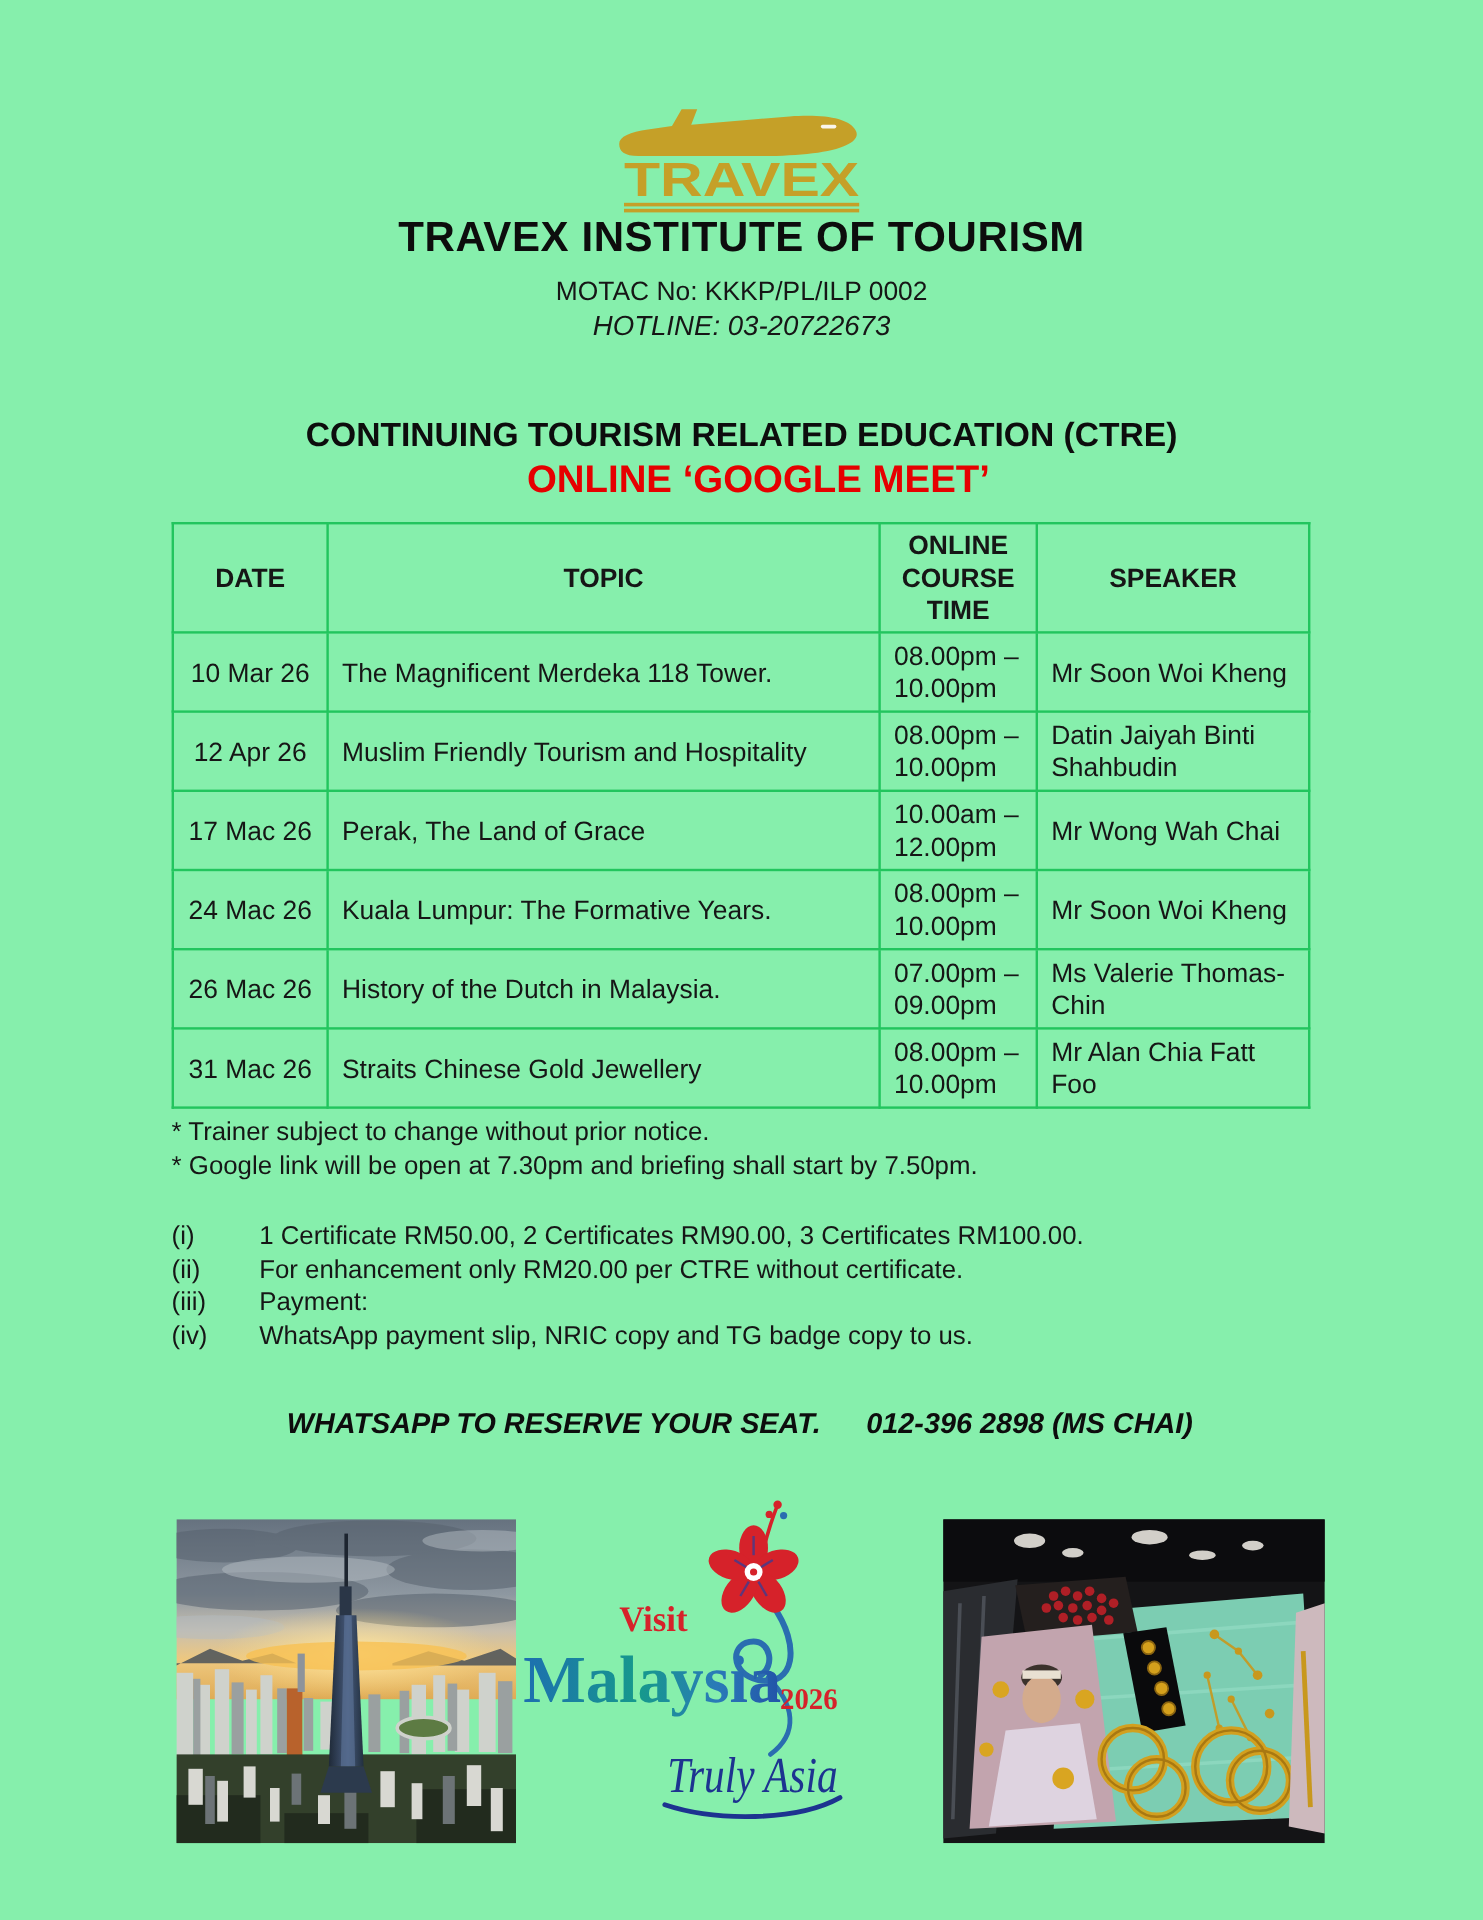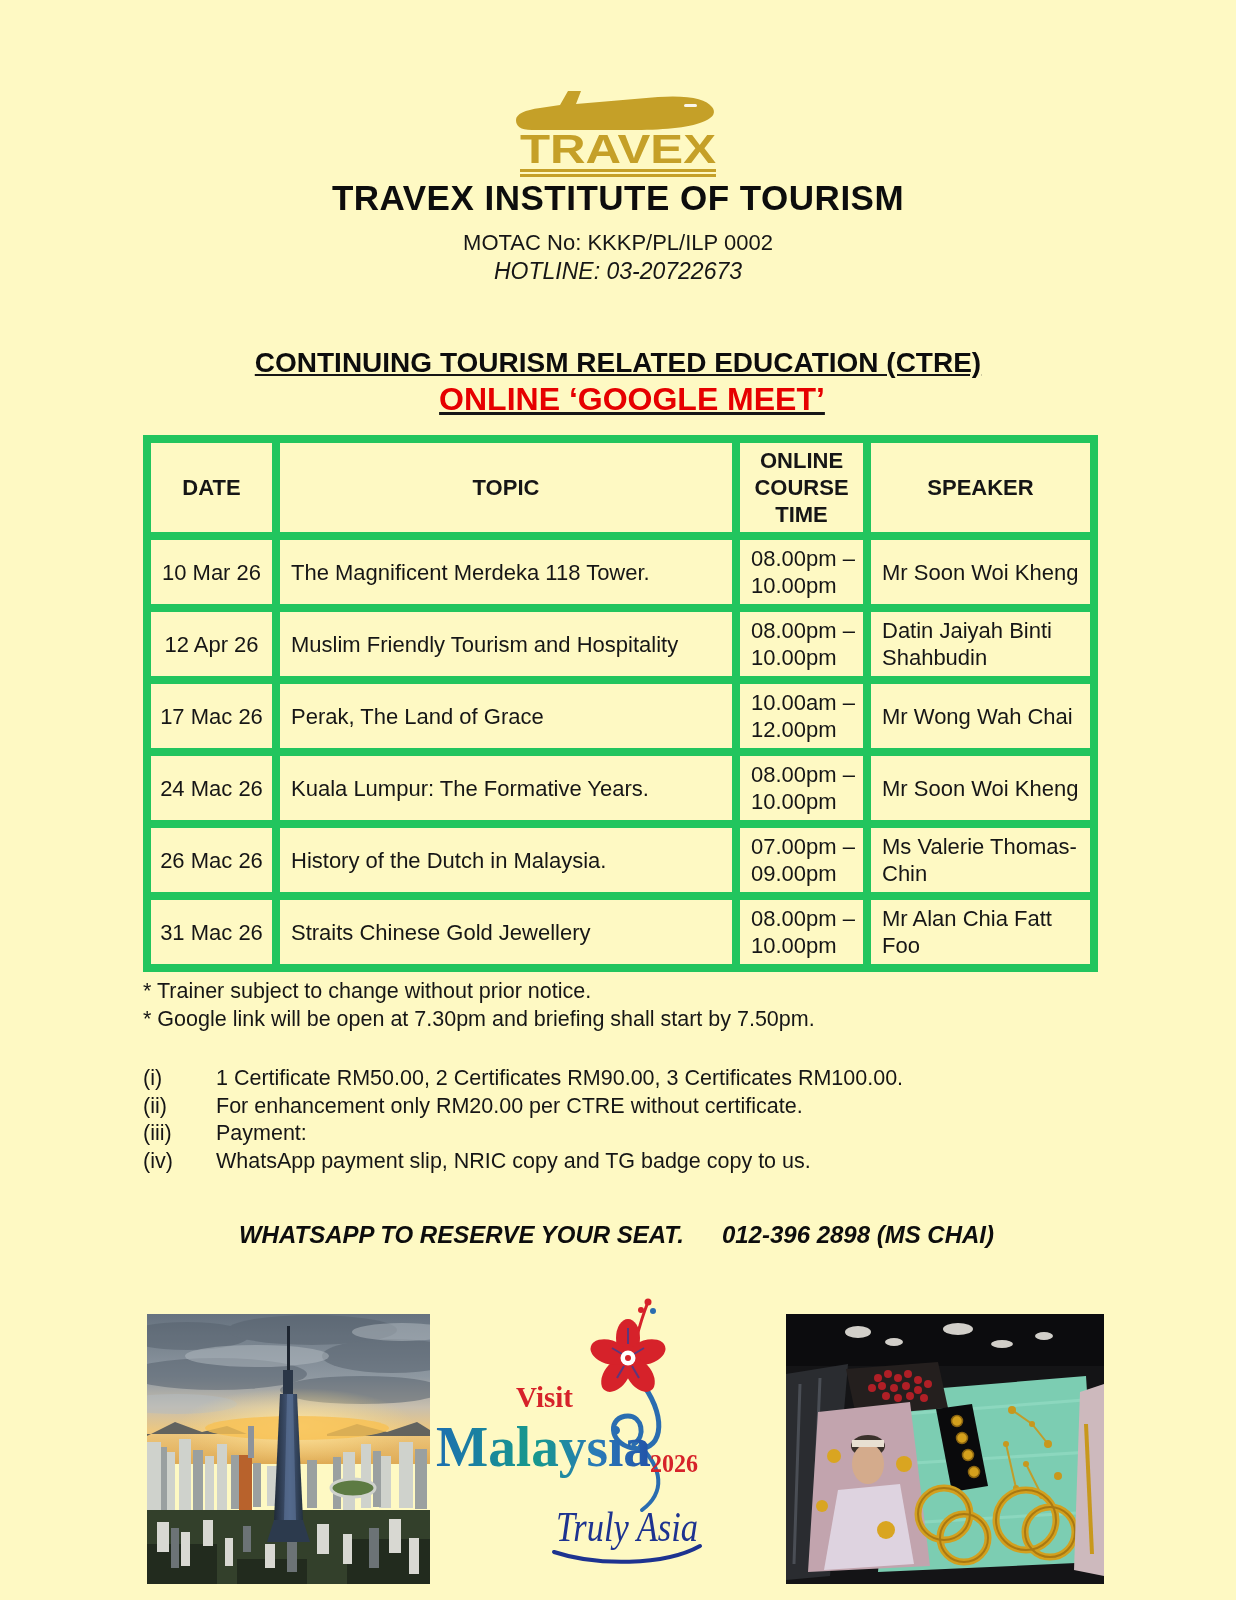--- a/index.html
+++ b/index.html
@@ -1,40 +1,40 @@
 <!DOCTYPE html>
 <html><head>
 <meta charset="utf-8">
 <style>
   * { margin:0; padding:0; box-sizing:border-box; }
   html,body { background:#ffffff; }
   body { width:1236px; font-family:"Liberation Sans", sans-serif; color:#161616; }
-  .page { position:relative; width:1236px; height:1600px; background:#fef9c3; overflow:hidden; padding-top:86px; }
+  .page { position:relative; width:1236px; height:1600px; background:#86efac; overflow:hidden; padding-top:86px; }
 
   
   .doc-header { text-align:center; }
   .logo-wrap { display:flex; justify-content:center; }
   .inst-title { font-size:35px; font-weight:bold; letter-spacing:.5px; line-height:40px; margin-top:0; color:#0d0d0d; }
   .motac { font-size:22px; line-height:26px; margin-top:12px; }
   .hotline { font-size:23px; line-height:27px; font-weight:normal; font-style:italic; margin-top:2px; }
 
   
-  .program { text-align:center; margin-top:62px;text-decoration:underline; }
+  .program { text-align:center; margin-top:62px; }
   .prog-title { font-size:28px; font-weight:bold; line-height:32px; color:#0d0d0d; }
   .prog-sub { font-size:32px; font-weight:bold; line-height:31px; margin-top:5px;margin-left:28px; }
 
   
   .content { margin:0 146px 0 143px; width:947px; }
 
   table.schedule { width:947px; border-collapse:collapse; table-layout:fixed; margin-top:20px; }
   table.schedule col.c-date   { width:129px; }
   table.schedule col.c-topic  { width:460px; }
   table.schedule col.c-time   { width:131px; }
   table.schedule col.c-speaker{ width:227px; }
-  table.schedule th, table.schedule td { border:8px solid #22c55e; font-size:22px; line-height:27px; vertical-align:middle; }
+  table.schedule th, table.schedule td { border:2px solid #22c55e; font-size:22px; line-height:27px; vertical-align:middle; }
   table.schedule th { height:84px; font-weight:bold; text-align:center; padding:4px 10px; }
   table.schedule td { height:62px; padding:5px 8px 5px 11px; text-align:left; }
   table.schedule td.cell-date { text-align:center; padding:5px 4px; }
 
   .notes { margin-top:5px; }
   .notes p { font-size:21.5px; line-height:28px; }
 
   .fees { margin-top:32px; }
   .fee-row { display:flex; font-size:21.5px; line-height:27.5px; }
   .fee-label { flex:0 0 73px; }

